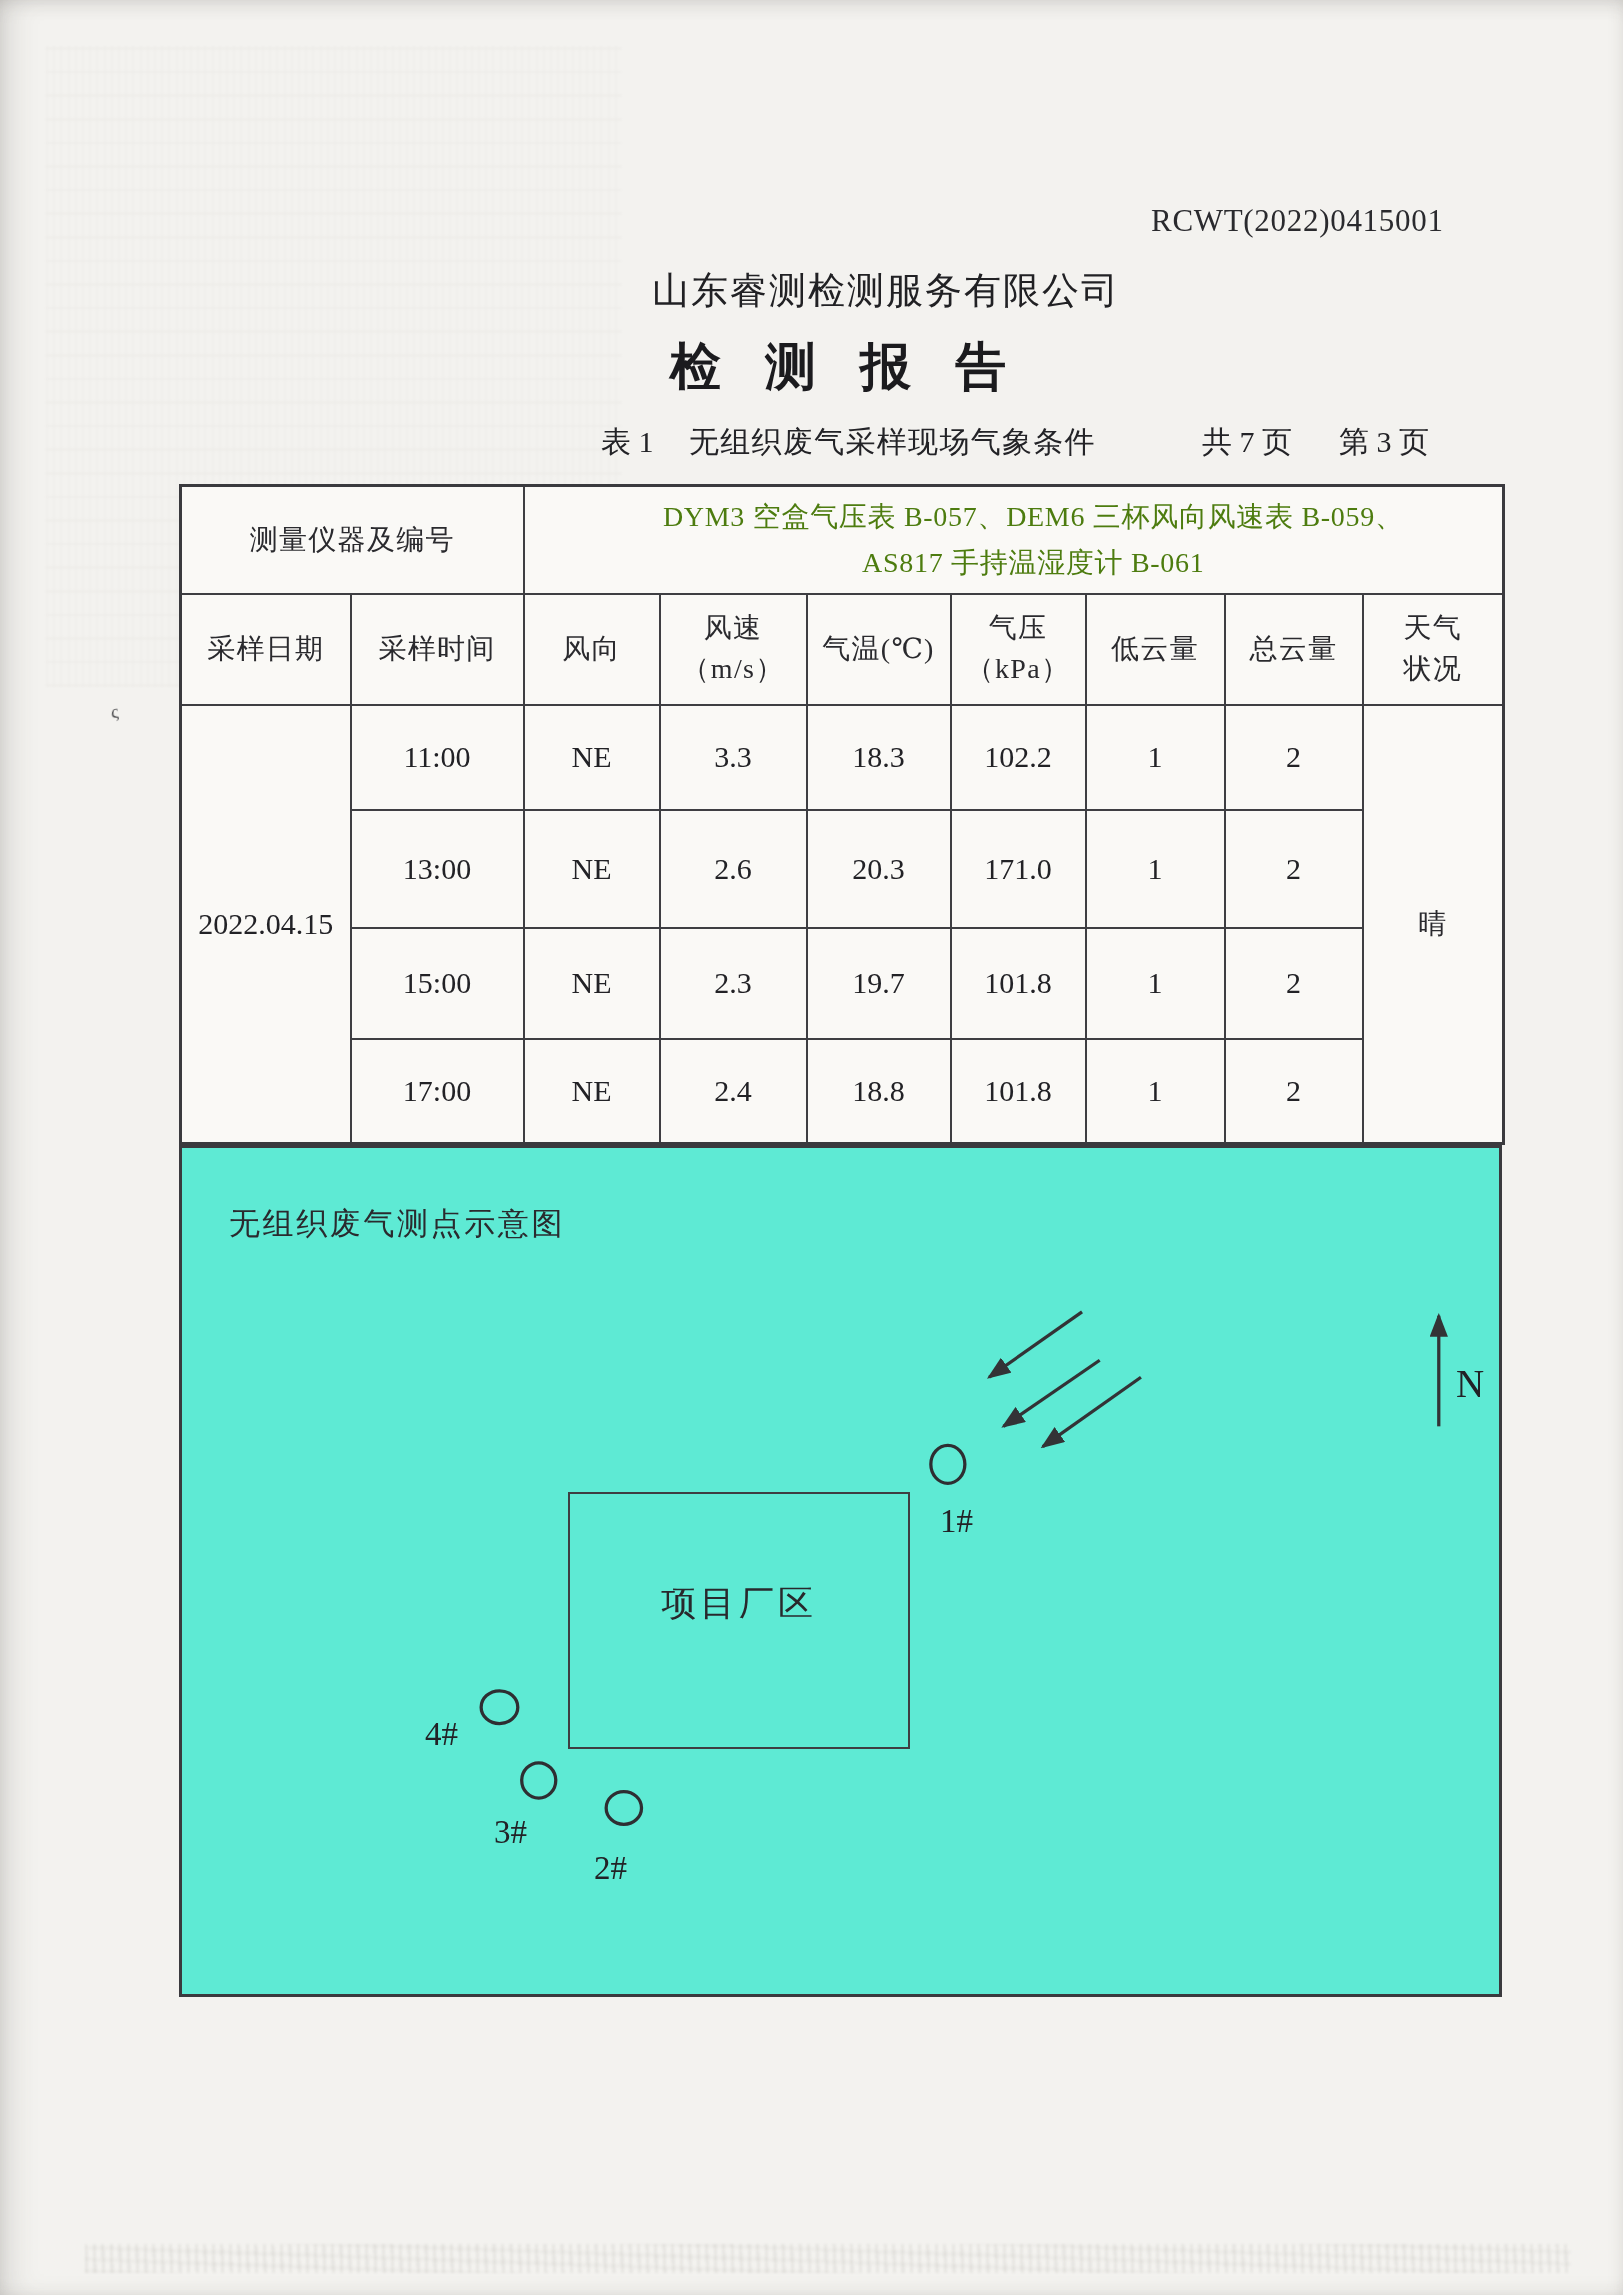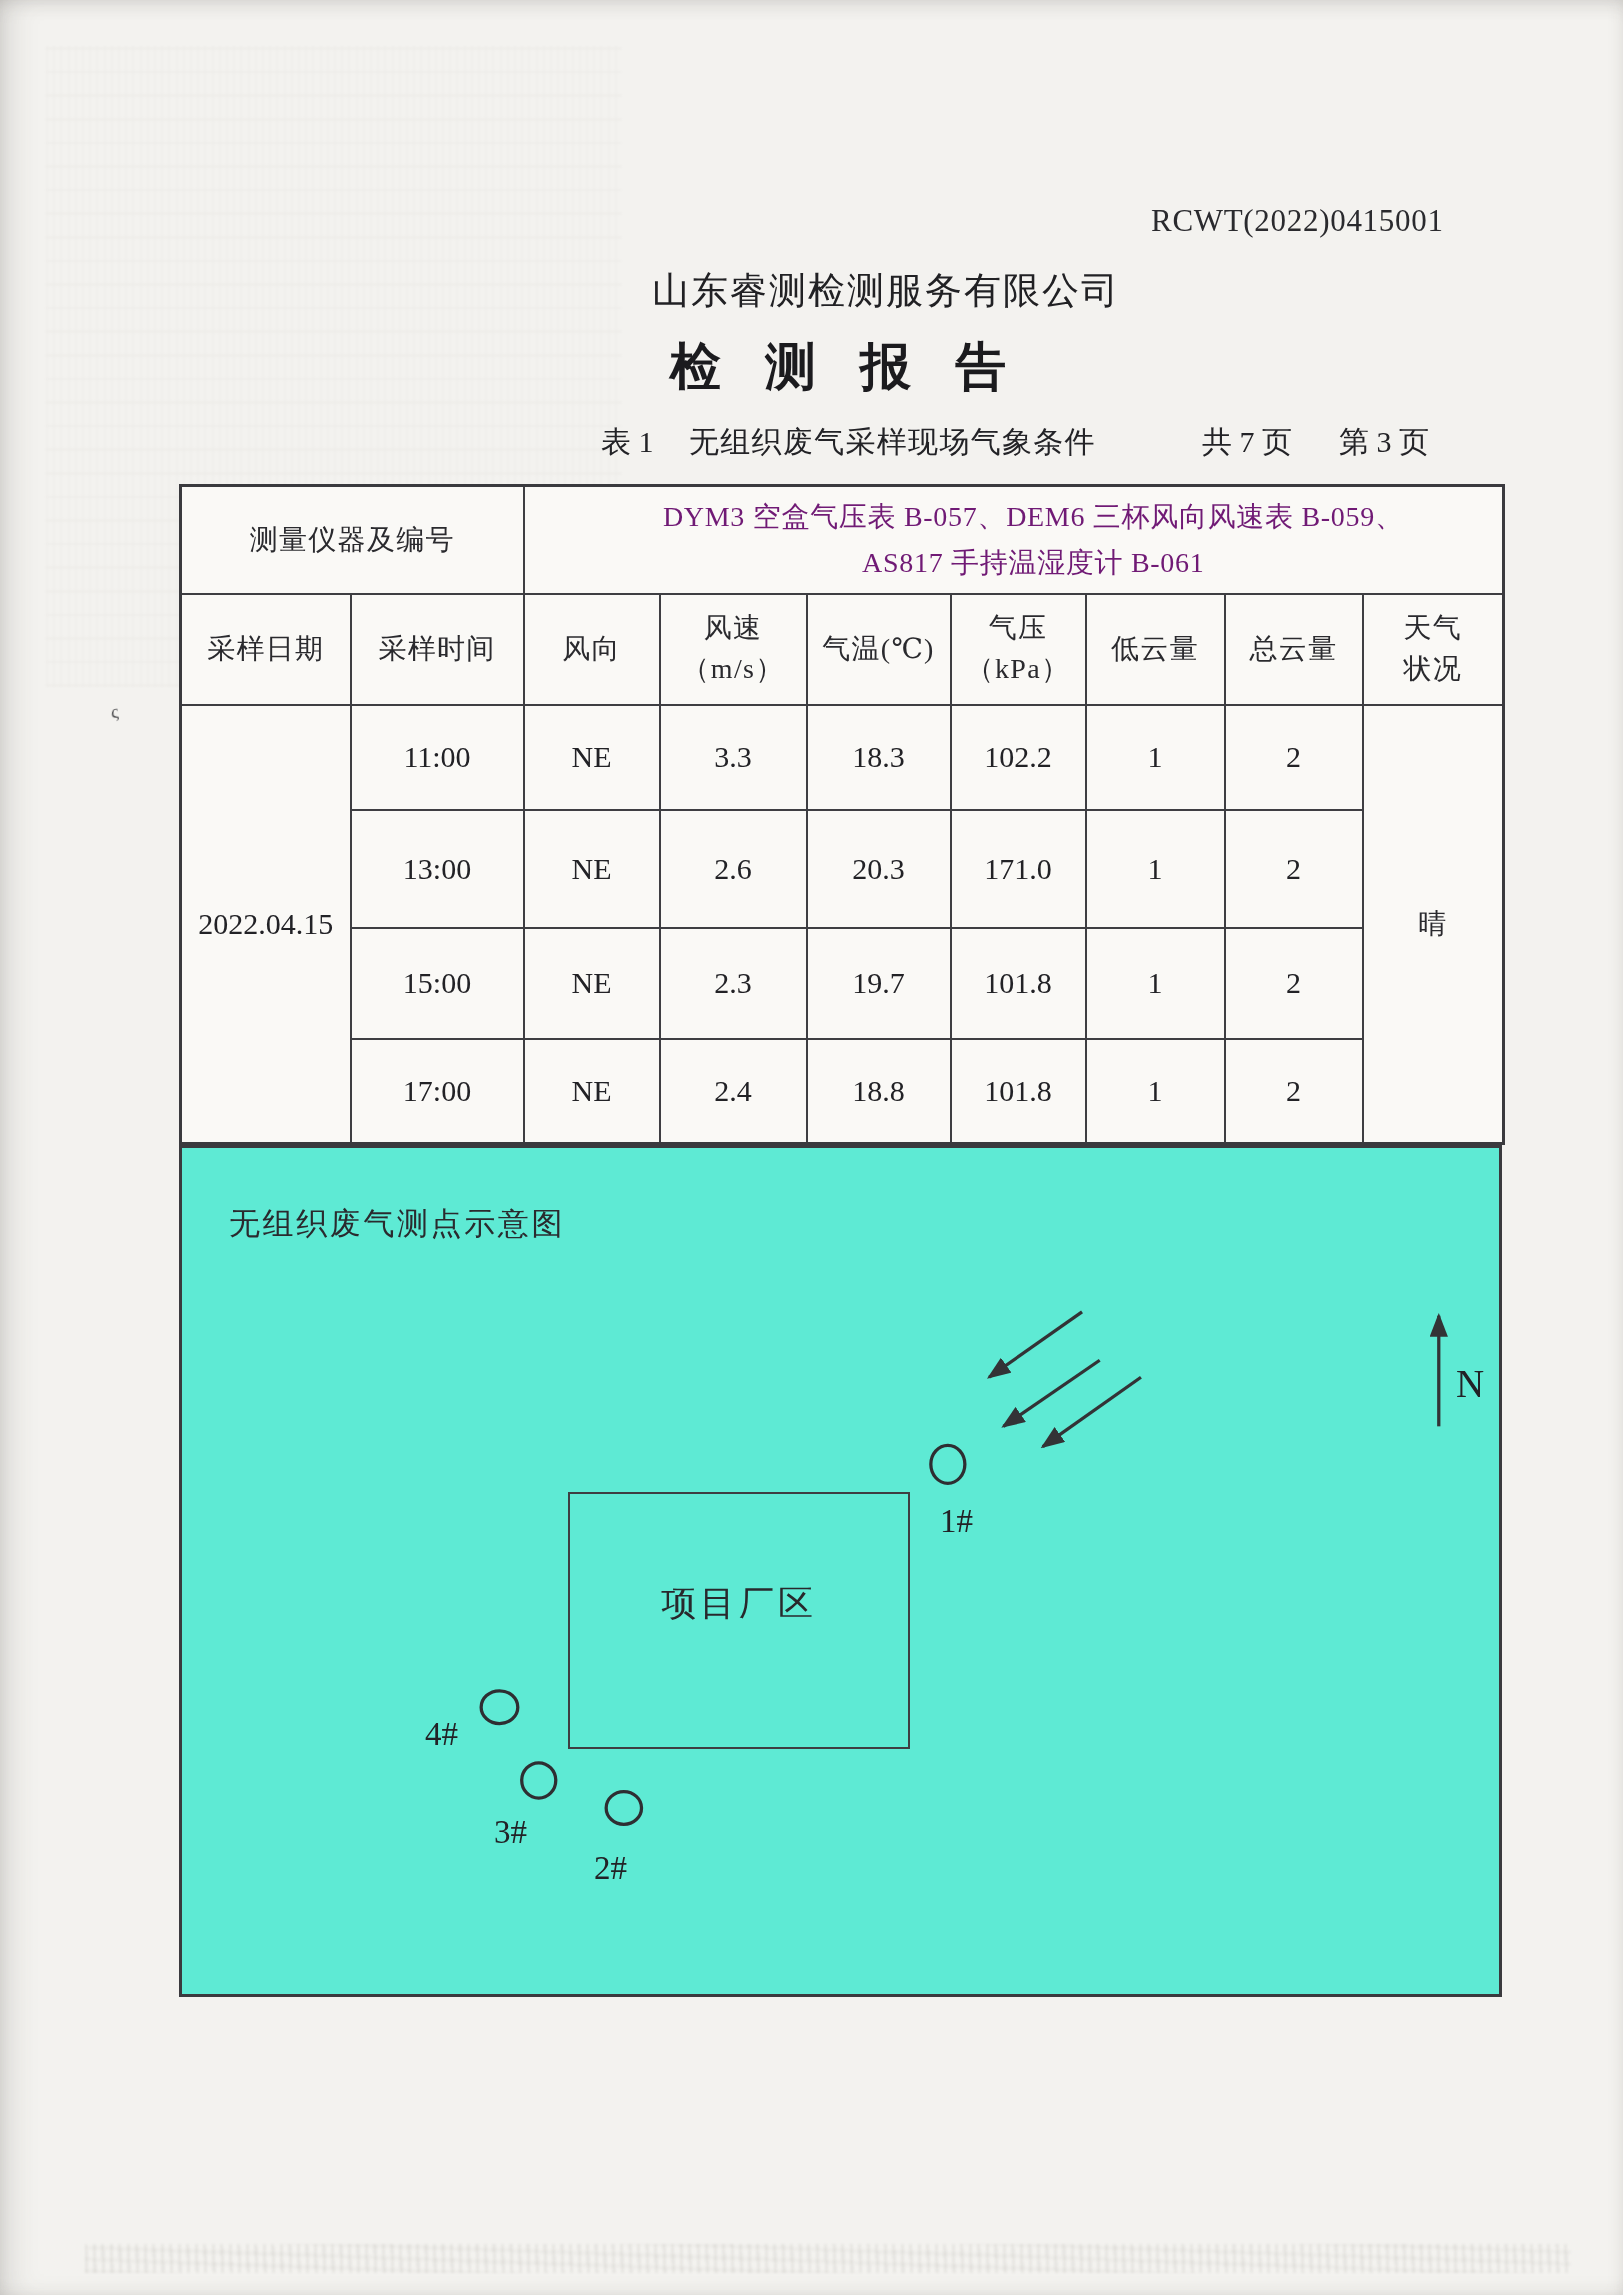--- a/index.html
+++ b/index.html
@@ -52,21 +52,21 @@
     border:3.3px solid #3a3a3e;
   }
   table.met td {
     border:2px solid #3e3e42; background:#faf9f6;
     text-align:center; vertical-align:middle;
     padding:0; overflow:hidden;
   }
   td.zh  { font-size:28px; letter-spacing:1.3px; color:#2a2a2e; }
   td.num { font-size:30px; color:#222226; }
   .two-line div { line-height:1.45; }
-  .inst-cell div { font-size:28px; line-height:1.62; letter-spacing:0.7px; color:#701a75;padding-left:40px; }
+  .inst-cell div { font-size:28px; line-height:1.62; letter-spacing:0.7px; color:#4d7c0f;padding-left:40px; }
 
   .diagram {
     position:absolute; left:179px; top:1145px; width:1323px; height:852px;
     border:3.3px solid #3a3a3e; background:#5eead4; box-sizing:border-box;
   }
   .diagram-title { position:absolute; left:47px; top:55px; font-size:31px; letter-spacing:2.6px; color:#2a2a2e; }
   .overlay { position:absolute; left:0; top:0; width:1317px; height:846px; }
   .site-box {
     position:absolute; left:386px; top:344px; width:342px; height:257px;
     border:2.6px solid #3e3e42; box-sizing:border-box;

